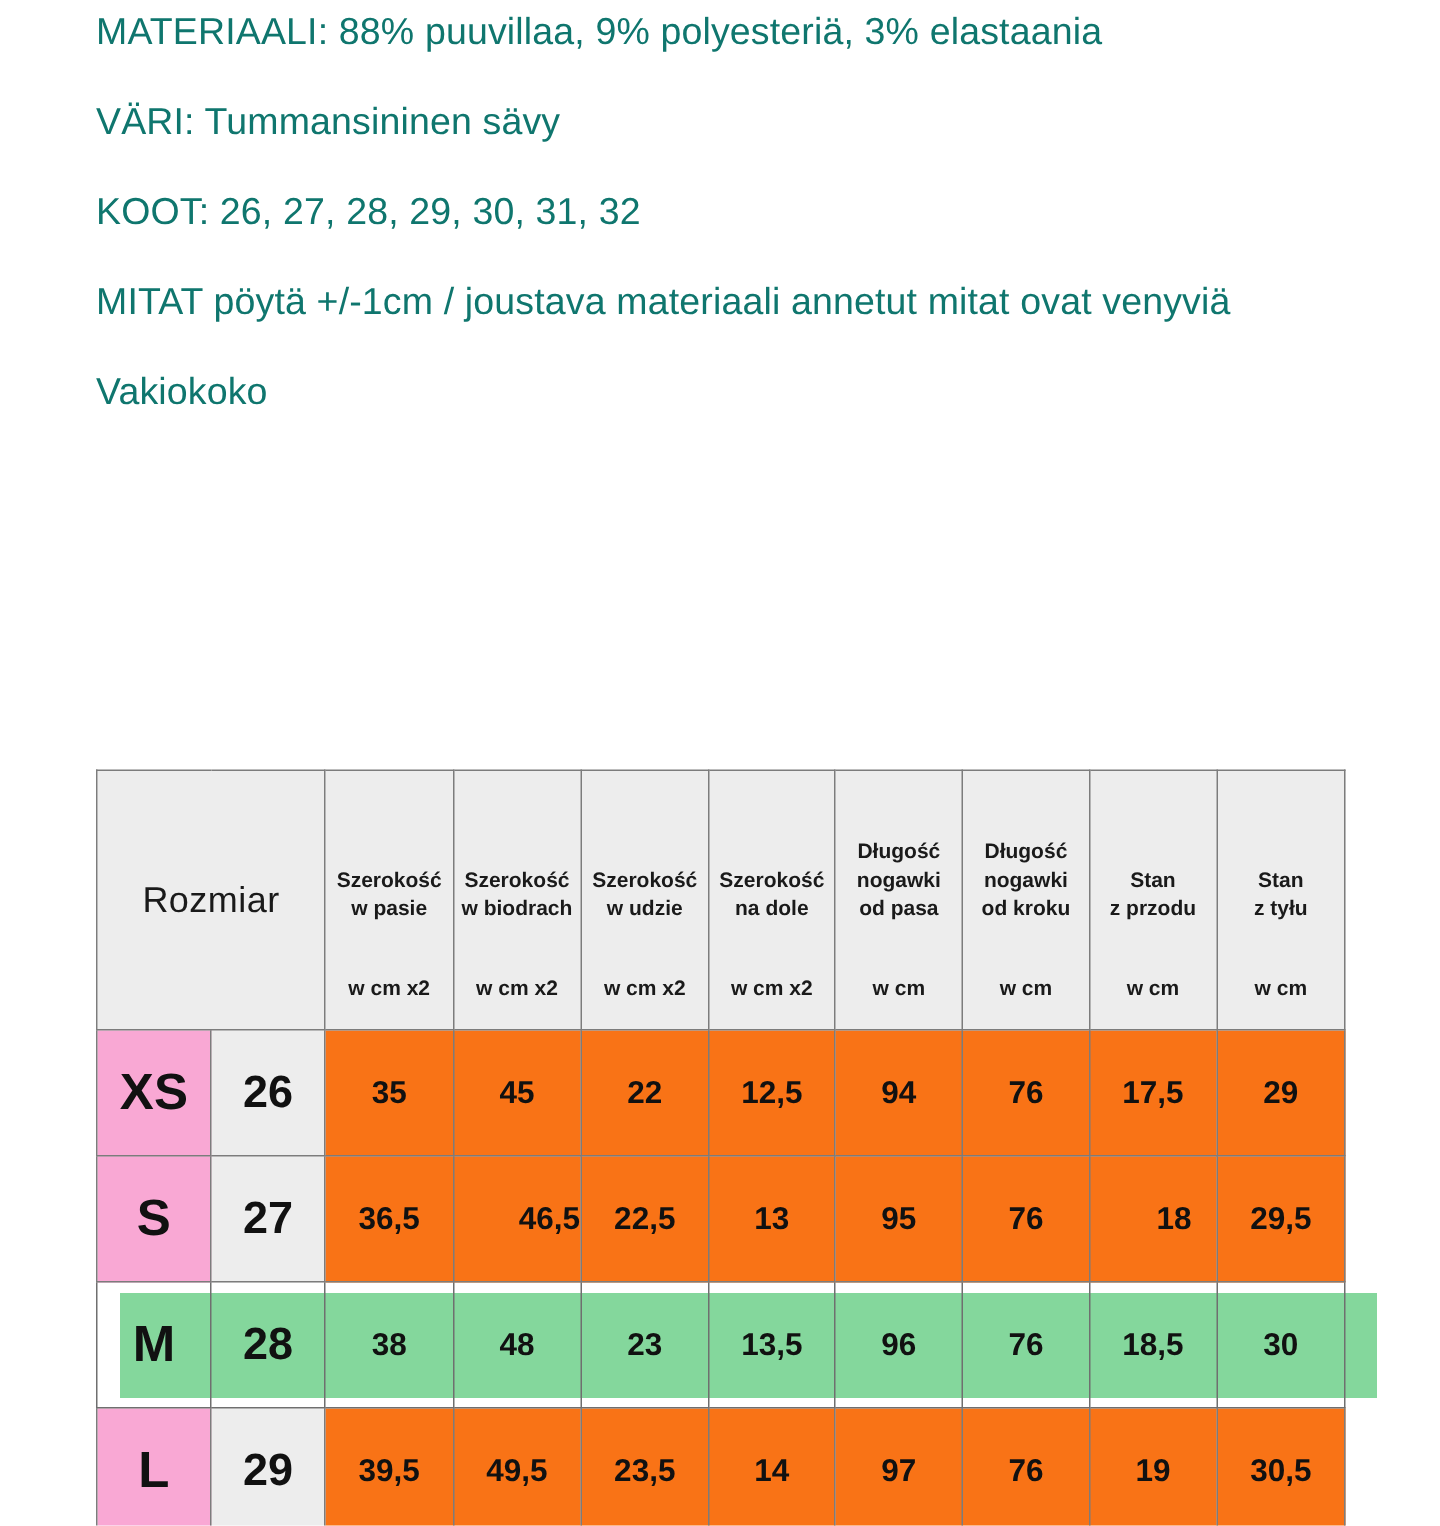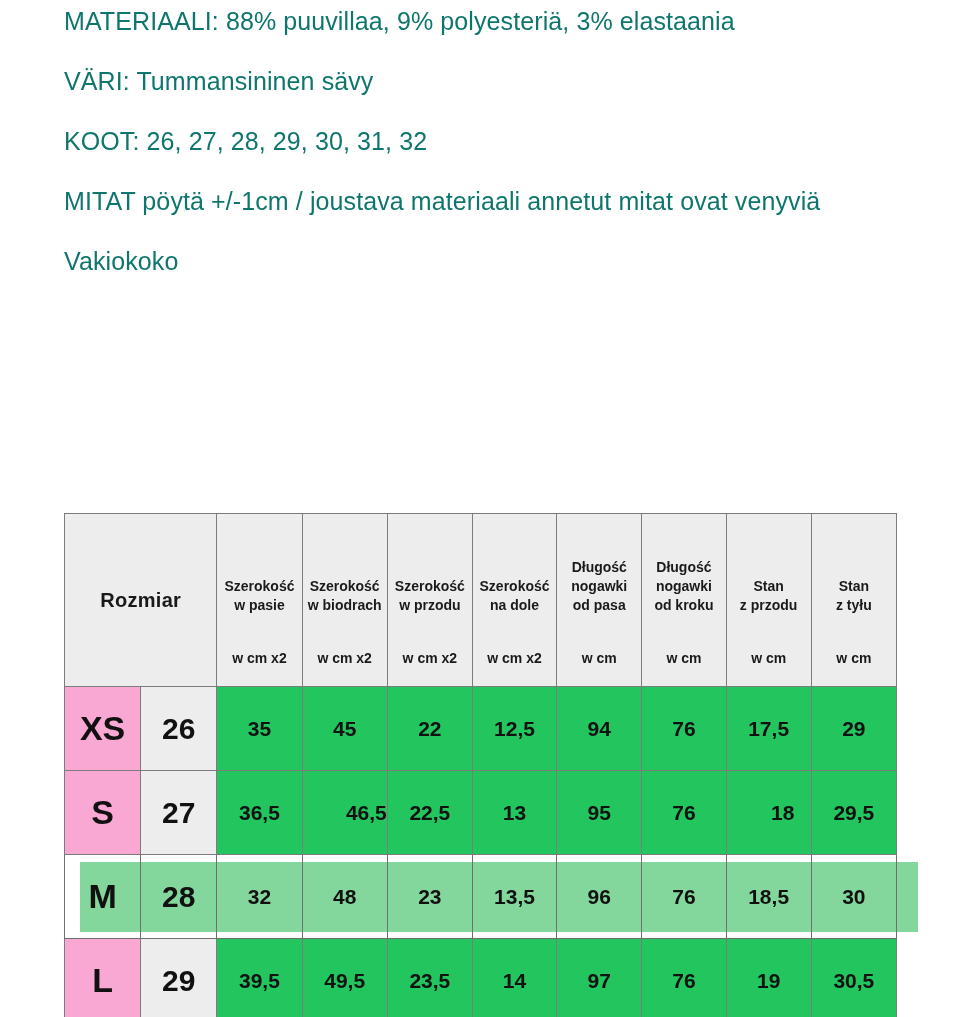--- a/index.html
+++ b/index.html
@@ -67,22 +67,22 @@
   .hdr td {
     background: #ededed;
     height: 172px;
     font-size: 14px;
     font-weight: 600;
     color: #1a1a1a;
     line-height: 19px;
     padding: 0 2px;
   }
   .hdr td.rozmiar-cell {
-    font-size: 20px;
-    font-weight: bold;
+    font-size: 24px;
+    font-weight: normal;
     letter-spacing: 0.3px;
   }
   .hdr-inner {
     display: flex;
     flex-direction: column;
     justify-content: flex-end;
     height: 172px;
     box-sizing: border-box;
     padding-bottom: 18px;
   }
@@ -102,21 +102,21 @@
     width: 92px;
   }
   .brow td.sz-num {
     background: #ededed;
     font-size: 30px;
     font-weight: bold;
     color: #111;
     width: 59px;
   }
   .brow td.val {
-    background: #22c55e;
+    background: #f97316;
     font-size: 21px;
     font-weight: bold;
     color: #111;
   }
   .brow.is-highlight td.sz-letter,
   .brow.is-highlight td.sz-num,
   .brow.is-highlight td.val {
     background: transparent;
   }
   .brow.is-highlight td { border-color: #6f6f6f; }
@@ -153,21 +153,21 @@
                 <span>Szerokość</span>
                 <span>w biodrach</span>
               </div>
               <div class="hdr-unit">w cm x2</div>
             </div>
           </td>
           <td style="width: 84px;">
             <div class="hdr-inner">
               <div class="hdr-title">
                 <span>Szerokość</span>
-                <span>w przodu</span>
+                <span>w udzie</span>
               </div>
               <div class="hdr-unit">w cm x2</div>
             </div>
           </td>
           <td style="width: 83px;">
             <div class="hdr-inner">
               <div class="hdr-title">
                 <span>Szerokość</span>
                 <span>na dole</span>
               </div>
@@ -233,21 +233,21 @@
           <td class="val" style="width: 84px;">22,5</td>
           <td class="val" style="width: 83px;">13</td>
           <td class="val" style="width: 84px;">95</td>
           <td class="val" style="width: 83px;">76</td>
           <td class="val" style="width: 84px; padding-left: 28px;">18</td>
           <td class="val" style="width: 84px; margin-left: 18px;">29,5</td>
         </tr>
         <tr class="brow is-highlight">
           <td class="sz-letter">M</td>
           <td class="sz-num">28</td>
-          <td class="val" style="width: 84px;">32</td>
+          <td class="val" style="width: 84px;">38</td>
           <td class="val" style="width: 84px;">48</td>
           <td class="val" style="width: 84px;">23</td>
           <td class="val" style="width: 83px;">13,5</td>
           <td class="val" style="width: 84px;">96</td>
           <td class="val" style="width: 83px;">76</td>
           <td class="val" style="width: 84px;">18,5</td>
           <td class="val" style="width: 84px; margin-top: 22px;">30</td>
         </tr>
         <tr class="brow">
           <td class="sz-letter">L</td>

